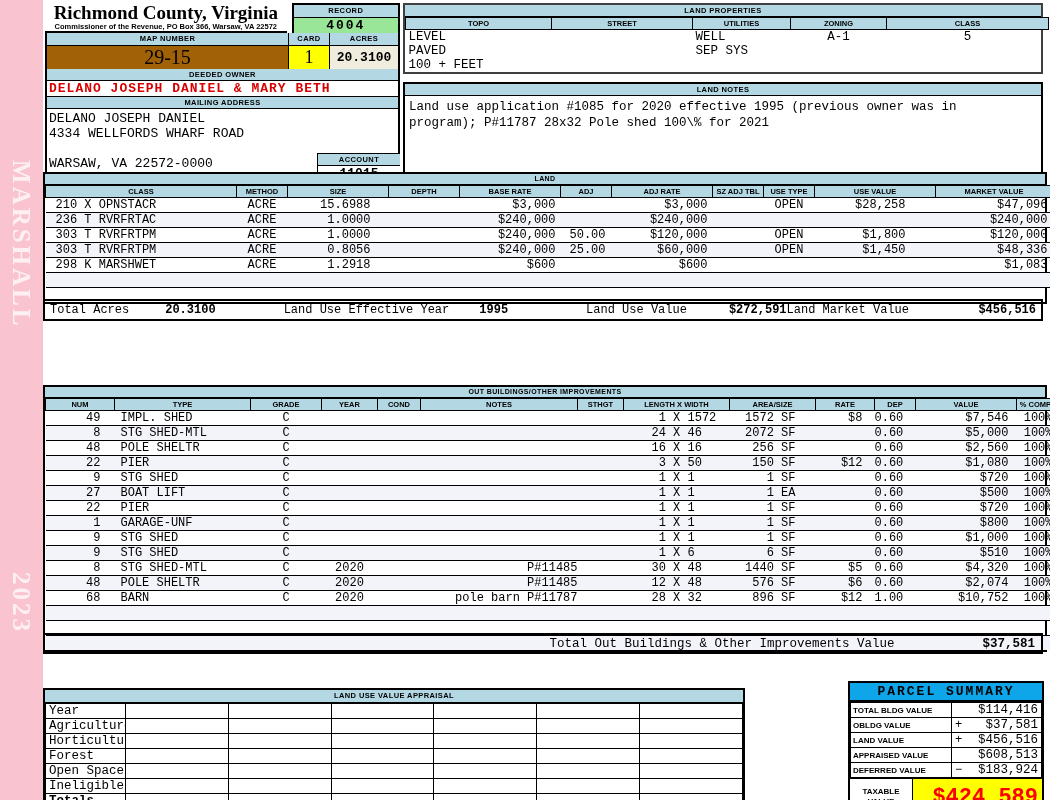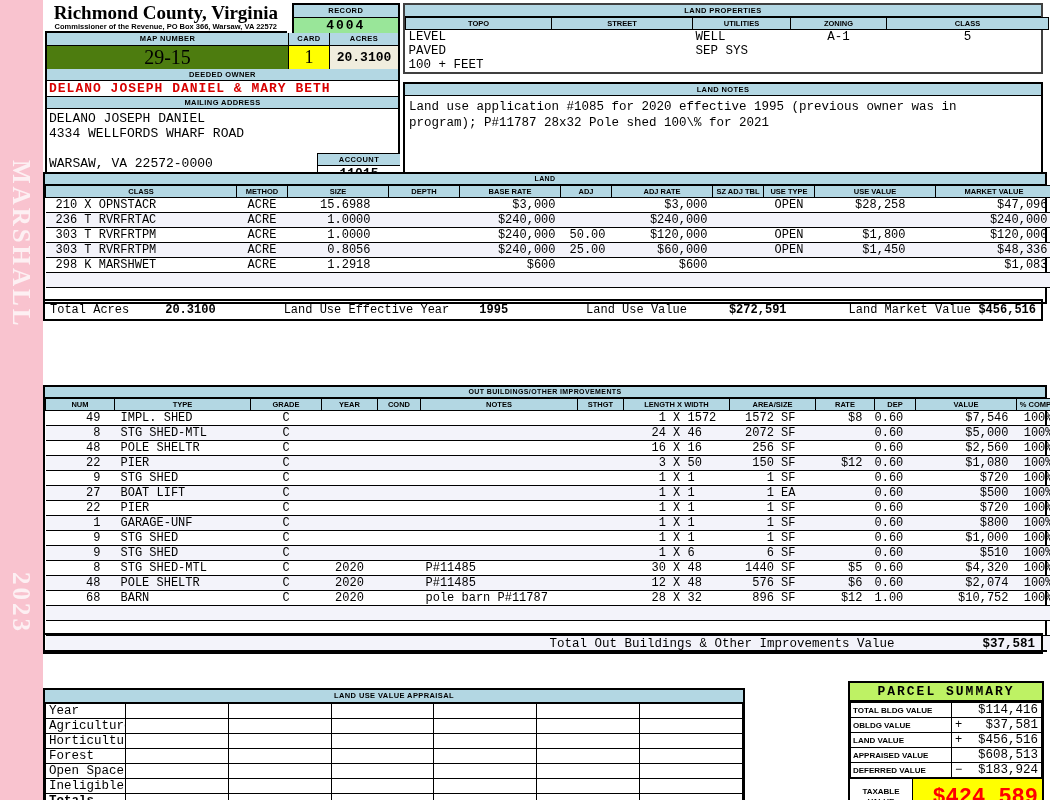--- a/index.html
+++ b/index.html
@@ -32,21 +32,21 @@
   .title-cell .sub{font-size:7.5px;font-weight:bold;line-height:9px;}
   .record-box{width:105px;margin-left:5px;border:2px solid #000;}
   .record-box .band{height:12px;line-height:12px;}
   .record-val{background:#99E699;text-align:center;font-weight:bold;font-size:13px;line-height:15px;letter-spacing:2px;}
   .hdr-box{border:2px solid #000;border-top:none;}
   .mca-row{display:flex;}
   .mca-col{border-right:1px solid #000;}
   .mca-col:last-child{border-right:none;}
   .mca-col .band{height:12px;line-height:12px;}
   .map-col{width:241px;} .card-col{width:40px;} .acres-col{flex:1;}
-  .map-val{background:#4d7c0f;text-align:center;font-family:"Liberation Serif",serif;font-size:20px;line-height:23px;height:23px;}
+  .map-val{background:#a16207;text-align:center;font-family:"Liberation Serif",serif;font-size:20px;line-height:23px;height:23px;}
   .card-val{background:#FFFF00;text-align:center;font-family:"Liberation Serif",serif;font-size:18px;line-height:23px;height:23px;}
   .acres-val{background:#F0EDDE;text-align:center;font-weight:bold;font-size:13px;line-height:23px;height:23px;}
   .owner-val{color:#D80000;font-weight:bold;font-size:13px;line-height:15px;height:15px;padding-left:2px;letter-spacing:1px;border-bottom:1px solid #000;}
   .addr-area{position:relative;height:71px;font-size:13px;line-height:15px;padding:2px 0 0 2px;}
   .addr-area div{height:15px;}
   .account-box{position:absolute;right:0;bottom:2px;width:82px;border:1px solid #000;border-right:none;background:#fff;}
   .account-box .band{height:11px;line-height:11px;}
   .account-val{text-align:center;font-weight:bold;font-size:13px;line-height:15px;}
 
   
@@ -77,35 +77,35 @@
   #land-table td.c5{text-align:right;padding-right:6px;}
   #land-table td.c6{text-align:right;padding-right:5px;}
   #land-table td.c8{text-align:center;}
   #land-table td.c9{text-align:right;padding-right:30px;}
   #land-table td.c10{text-align:right;padding-right:5px;}
   .land-totals{position:absolute;left:43px;top:299px;width:1000px;height:22px;border:2px solid #000;
                display:flex;align-items:center;font-family:"Liberation Mono","DejaVu Sans Mono",monospace;
                font-size:12px;box-sizing:border-box;padding:0 5px;}
   .land-totals b{font-weight:bold;}
   .lt-v1{margin-left:36px}.lt-l2{margin-left:68px}.lt-v2{margin-left:30px}
-  .lt-l3{margin-left:78px}.lt-v3{margin-left:42px}.lt-l4{margin-left:62px}.lt-v4{margin-left:auto}
+  .lt-l3{margin-left:78px}.lt-v3{margin-left:42px}.lt-l4{}.lt-v4{margin-left:auto}
 
   
   .out-sec{position:absolute;left:43px;top:385px;width:1000px;border:2px solid #000;}
   #out-table th.c0{width:68px}#out-table th.c1{width:135px}#out-table th.c2{width:70px}
   #out-table th.c3{width:55px}#out-table th.c4{width:42px}#out-table th.c5{width:156px}
   #out-table th.c6{width:45px}#out-table th.c7{width:105px}#out-table th.c8{width:85px}
   #out-table th.c9{width:58px}#out-table th.c10{width:40px}#out-table th.c11{width:100px}#out-table th.c12{width:37px}
   #out-table td{border-top:1px solid #000;}
   #out-table tbody tr:nth-child(even){background:#F3F3FA;}
   #out-table td.c0{text-align:right;padding-right:14px;}
   #out-table td.c1{text-align:left;padding-left:6px;}
   #out-table td.c2{text-align:center;}
   #out-table td.c3{text-align:center;}
-  #out-table td.c5{text-align:left;padding-left:5px;}
+  #out-table td.c5{text-align:right;padding-left:5px;}
   #out-table td.c7{text-align:left;padding-left:28px;}
   #out-table td.c8{text-align:right;padding-right:20px;}
   #out-table td.c9{text-align:right;padding-right:12px;}
   #out-table td.c10{}
   #out-table td.c11{text-align:right;padding-right:8px;}
   #out-table td.c12{text-align:right;padding-right:2px;}
   .out-totals{position:absolute;left:43px;top:633px;width:1000px;height:21px;border:2px solid #000;
               display:flex;align-items:center;justify-content:flex-end;box-sizing:border-box;
               font-family:"Liberation Mono","DejaVu Sans Mono",monospace;font-size:12.5px;padding-right:6px;}
   .out-totals .spacer{width:88px;}
@@ -113,21 +113,21 @@
 
   
   .appr-sec{position:absolute;left:43px;top:688px;width:702px;border:2px solid #000;box-sizing:border-box;}
   .appr-sec .band{height:12px;line-height:12px;}
   #appraisal-table td{border:1px solid #000;height:13.4px;font-size:12.5px;text-align:left;padding-left:3px;}
   #appraisal-table td.c0{width:76px;}
   #appraisal-table tr:last-child td{font-weight:bold;}
 
   
   .parcel-sec{position:absolute;left:848px;top:681px;width:196px;border:2px solid #000;box-sizing:border-box;background:#fff;}
-  .parcel-title{background:#bef264;border-bottom:2px solid #000;text-align:center;
+  .parcel-title{background:#0ea5e9;border-bottom:2px solid #000;text-align:center;
                 font-family:"Liberation Mono","DejaVu Sans Mono",monospace;font-weight:bold;
                 font-size:13px;line-height:17px;height:17px;letter-spacing:2px;}
   #parcel-table td{border:1px solid #000;height:13.6px;}
   #parcel-table td.c0{width:98px;font-family:"Liberation Sans",sans-serif;font-weight:bold;font-size:8px;padding-left:2px;}
   #parcel-table td.c1{width:13px;text-align:center;font-size:12px;border-right:none;}
   #parcel-table td.c2{text-align:right;padding-right:3px;font-size:12.5px;border-left:none;}
   .taxable-row{display:flex;height:36px;border-top:1px solid #000;}
   .taxable-label{width:62px;border-right:1px solid #000;background:#fff;display:flex;align-items:center;
                  justify-content:center;text-align:center;font-size:8px;font-weight:bold;line-height:10px;}
   .taxable-value{flex:1;background:#FFFF00;display:flex;align-items:center;justify-content:flex-end;

